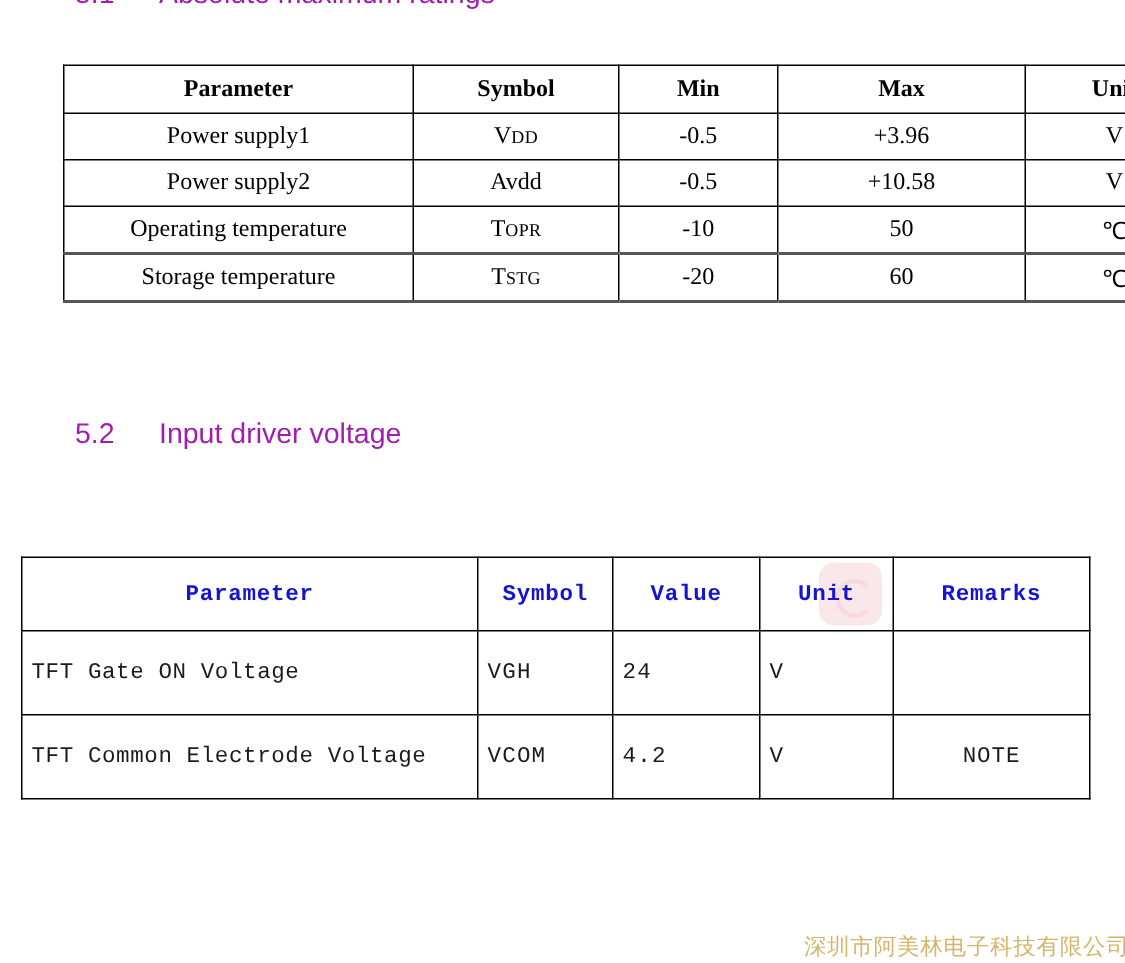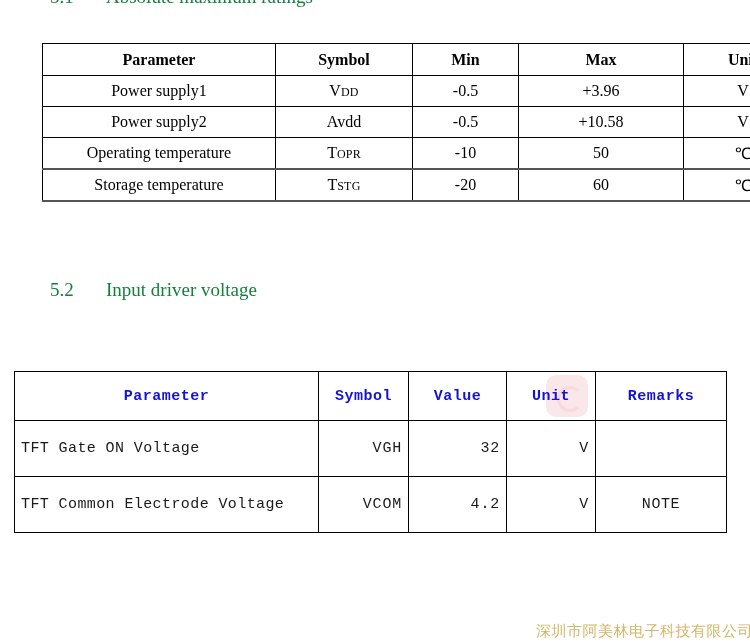--- a/index.html
+++ b/index.html
@@ -11,23 +11,23 @@
     width: 750px;
     height: 642px;
     position: relative;
     overflow: hidden;
     font-family: "Liberation Serif", serif;
   }
 
   
   .heading {
     position: absolute;
-    font-family: Liberation Serif, serif;
+    font-family: Liberation Sans, sans-serif;
     font-size: 19px;
-    color: #15803d;
+    color: #a21caf;
     white-space: nowrap;
     letter-spacing: 0px;
   }
   .heading .num {
     display: inline-block;
     min-width: 56px;
   }
 
   #heading-51 {
     left: 50px;
@@ -108,21 +108,21 @@
     text-align: center;
     height: 48px;
     font-weight: bold;
     letter-spacing: 0.5px;
   }
   #table-input-driver td.param {
     text-align: left;
     letter-spacing: 0.4px;
   }
   #table-input-driver td.ctr {
-    text-align: right;
+    text-align: left;
     letter-spacing: 0.8px;
   }
   #table-input-driver td.rem {
     text-align: center;
     letter-spacing: 0.6px;
   }
   .t2-c0 { width: 304px; }
   .t2-c1 { width: 90px; }
   .t2-c2 { width: 98px; }
   .t2-c3 { width: 89px; }
@@ -239,21 +239,21 @@
       <th>Symbol</th>
       <th>Value</th>
       <th>Unit</th>
       <th>Remarks</th>
     </tr>
   </thead>
   <tbody>
     <tr>
       <td class="param">TFT Gate ON Voltage</td>
       <td class="ctr">VGH</td>
-      <td class="ctr">32</td>
+      <td class="ctr">24</td>
       <td class="ctr">V</td>
       <td class="rem"></td>
     </tr>
     <tr>
       <td class="param">TFT Common Electrode Voltage</td>
       <td class="ctr">VCOM</td>
       <td class="ctr">4.2</td>
       <td class="ctr">V</td>
       <td class="rem">NOTE</td>
     </tr>

